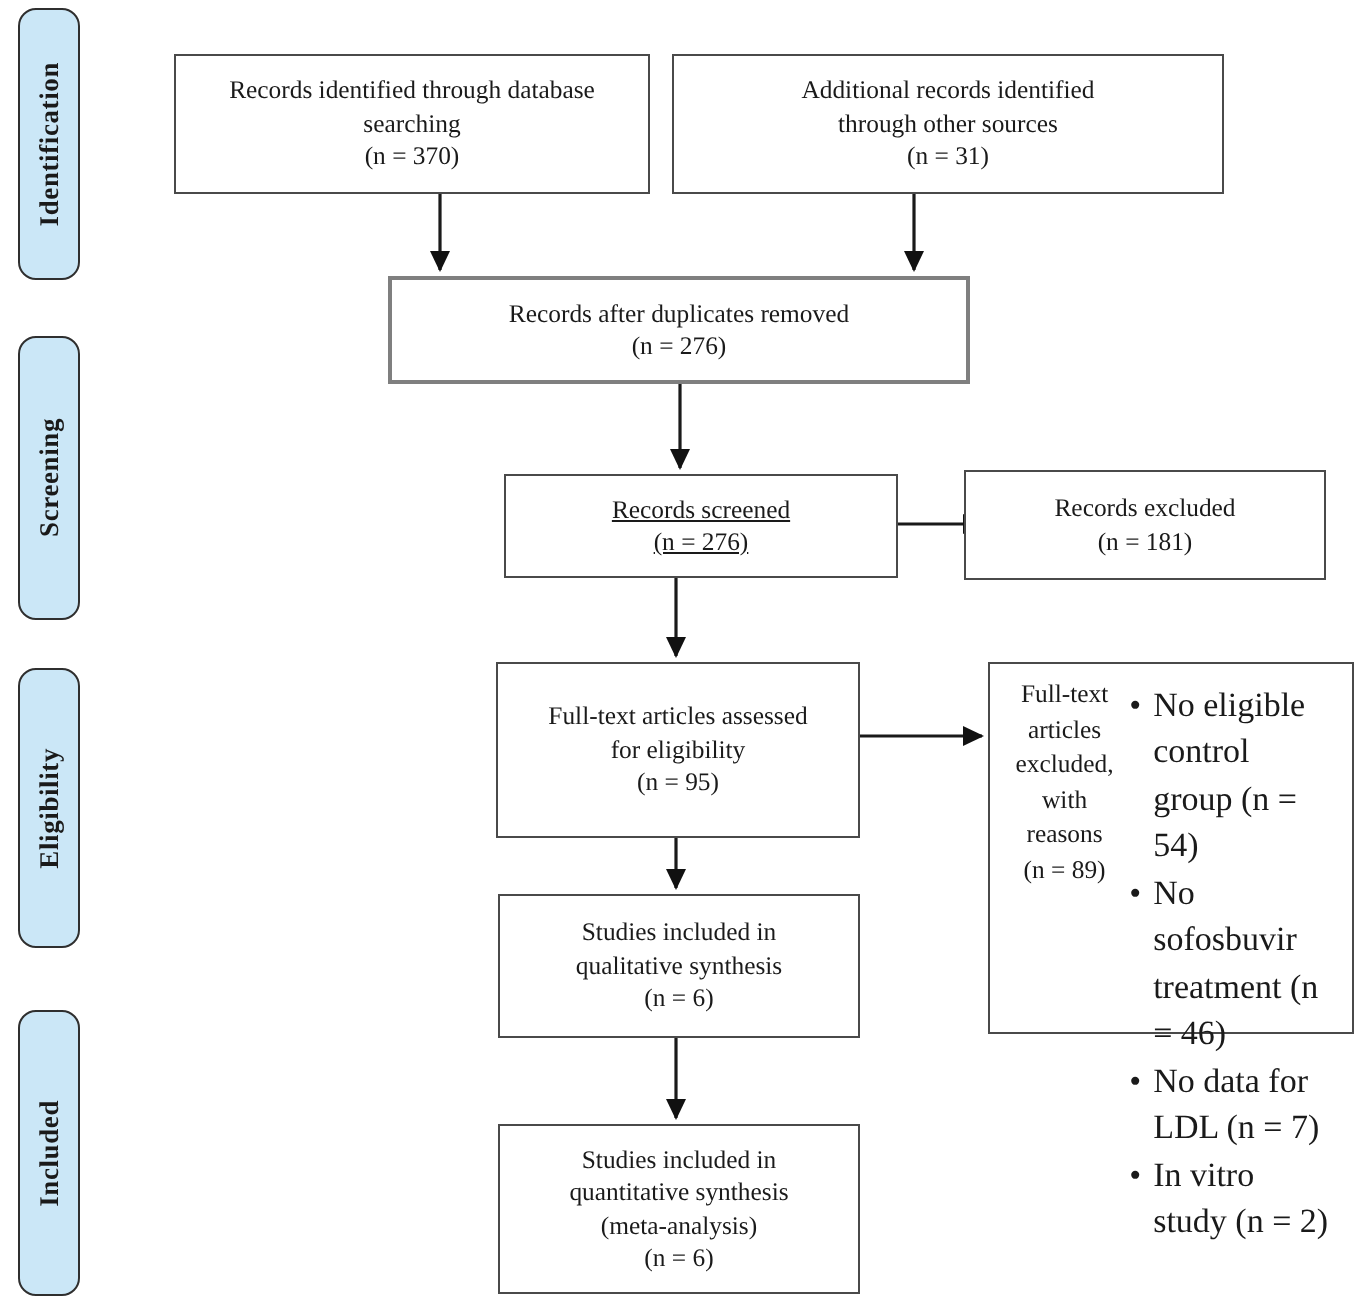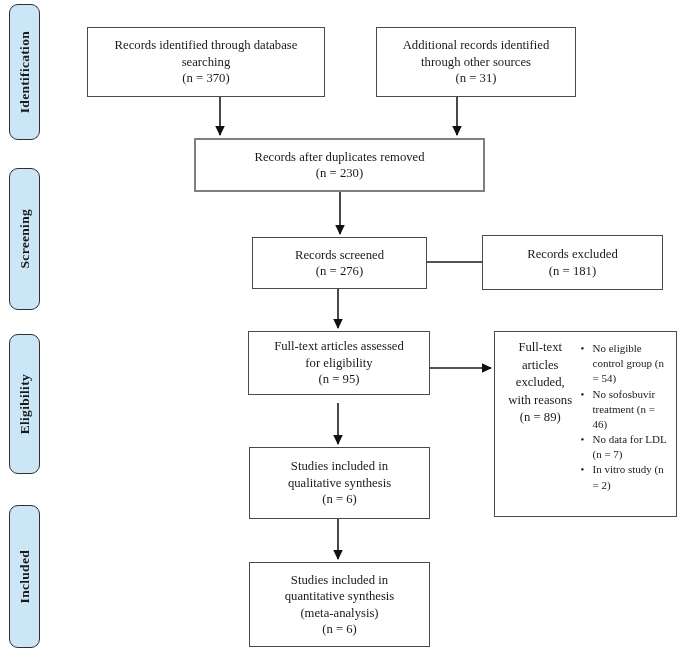--- a/index.html
+++ b/index.html
@@ -57,21 +57,21 @@
     align-items: stretch;
     padding: 7px 8px 5px 8px;
     line-height: 1.38;
   }
   .reasons-heading { white-space: pre-line; text-align: center; }
   ul.reasons {
     margin: 2px 0 0 0;
     padding: 0;
     list-style: none;
     text-align: left;
-    font-size: 11px;
+    font-size: 17px;
   }
   ul.reasons li { position: relative; padding-left: 15px; }
   ul.reasons li::before { content: "\2022"; position: absolute; left: 3px; }
 
   .arrows-layer { position: absolute; left: 0; top: 0; width: 685px; height: 651px; }
   .arrows-layer line { stroke: #1a1a1a; stroke-width: 1.6; }
 </style>
 </head>
 <body>
 
@@ -105,42 +105,42 @@
   <div class="stage" style="top:505px; height:143px;">
     <span class="stage-label">Included</span>
   </div>
 
   <div class="fbox" style="left:87px; top:27px; width:238px; height:70px;">
     <span class="box-text">Records identified through database
 searching
 (n = 370)</span>
   </div>
 
-  <div class="fbox" style="left:376px; top:27px; width:200px; height:70px;">
+  <div class="fbox" style="left:336px; top:27px; width:276px; height:70px;">
     <span class="box-text">Additional records identified
 through other sources
 (n = 31)</span>
   </div>
 
   <div class="fbox merge" style="left:194px; top:138px; width:291px; height:54px;">
     <span class="box-text">Records after duplicates removed
-(n = 230)</span>
+(n = 276)</span>
   </div>
 
-  <div class="fbox" style="left:252px; top:237px; width:175px; height:52px;">
+  <div class="fbox" style="left:252px; top:237px; width:197px; height:52px;text-decoration:underline;">
     <span class="box-text">Records screened
 (n = 276)</span>
   </div>
 
   <div class="fbox" style="left:482px; top:235px; width:181px; height:55px;">
     <span class="box-text">Records excluded
 (n = 181)</span>
   </div>
 
-  <div class="fbox" style="left:248px; top:331px; width:182px; height:64px;">
+  <div class="fbox" style="left:248px; top:331px; width:182px; height:88px;">
     <span class="box-text">Full-text articles assessed
 for eligibility
 (n = 95)</span>
   </div>
 
   <div class="fbox reasons-box" style="left:494px; top:331px; width:183px; height:186px;">
     <span class="reasons-heading">Full-text articles excluded,
 with reasons
 (n = 89)</span>
     <ul class="reasons">

